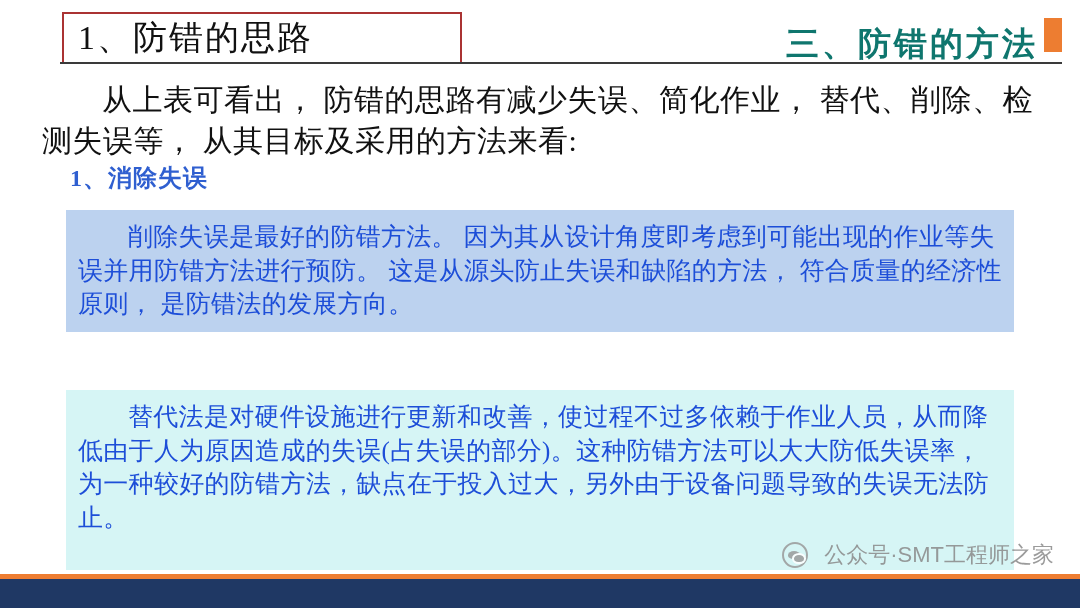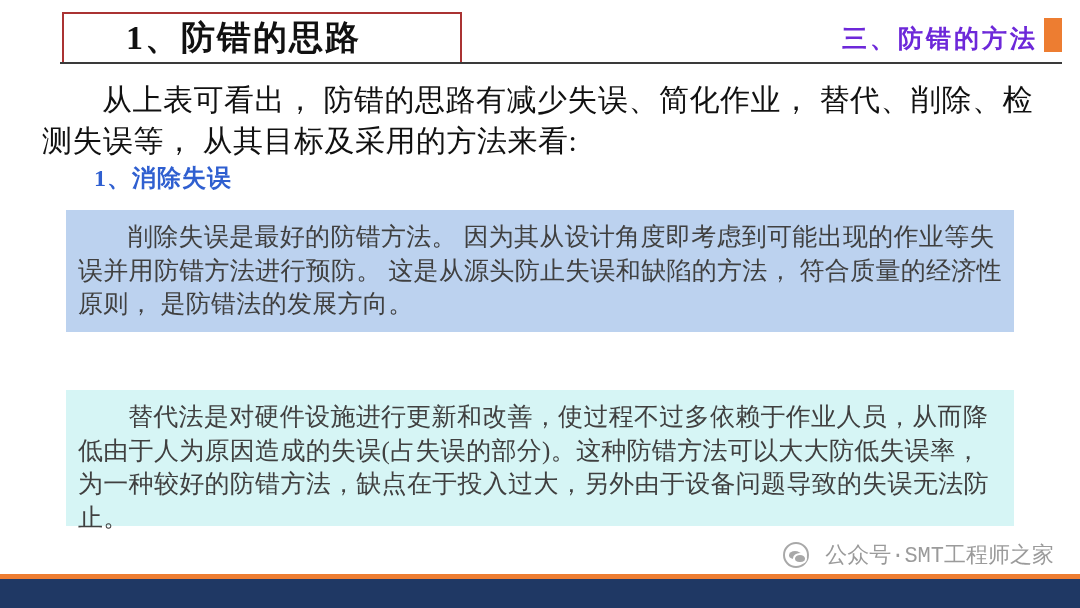--- a/index.html
+++ b/index.html
@@ -31,35 +31,34 @@
     width: 400px;
     height: 52px;
     border: 2px solid #a33;
     box-sizing: border-box;
     display: flex;
     align-items: center;
     padding-left: 14px;
   }
   .title-box .title-text {
     font-size: 34px;
-    font-weight: bold;
+    font-weight: normal;
     color: #111111;
     letter-spacing: 2px;
     line-height: 1;
     white-space: nowrap;
-    margin-left: 48px;
   }
 
   .section-label {
     position: absolute;
     right: 42px;
     top: 22px;
-    font-size: 25px;
+    font-size: 33px;
     font-weight: bold;
-    color: #6d28d9;
+    color: #0f766e;
     letter-spacing: 3px;
     white-space: nowrap;
   }
   .section-accent {
     position: absolute;
     right: 18px;
     top: 18px;
     width: 18px;
     height: 34px;
     background: #ED7D31;
@@ -85,47 +84,46 @@
     text-indent: 2em;
     letter-spacing: 0.5px;
   }
 
   .subhead {
     position: absolute;
     font-size: 24px;
     font-weight: bold;
     color: #2f5fd0;
     letter-spacing: 1px;
-    margin-left: 24px;
   }
   .subhead-1 { left: 70px; top: 162px; }
   .subhead-2 { left: 70px; top: 342px; }
 
   .para-box {
     position: absolute;
     box-sizing: border-box;
     font-size: 25px;
-    color: #404040;
+    color: #1d4ed8;
     line-height: 1.34;
     letter-spacing: 0.3px;
     text-indent: 2em;
     padding: 10px 12px 10px 12px;
   }
   .box-blue {
     left: 66px;
     top: 210px;
     width: 948px;
     height: 122px;
     background: #bcd2ef;
   }
   .box-cyan {
     left: 66px;
     top: 390px;
     width: 948px;
-    height: 136px;
+    height: 180px;
     background: #d6f5f5;
   }
 
   
   .footer-bar {
     position: absolute;
     left: 0;
     bottom: 0;
     width: 1080px;
     height: 34px;
@@ -141,21 +139,21 @@
   }
   .watermark {
     position: absolute;
     right: 26px;
     bottom: 38px;
     display: flex;
     align-items: center;
     gap: 16px;
     color: #8a8a8a;
     font-size: 22px;
-    font-family: Liberation Mono, monospace;
+    font-family: Liberation Sans, sans-serif;
     opacity: 0.85;
   }
   .wechat-icon {
     width: 26px;
     height: 26px;
     border-radius: 50%;
     border: 2px solid #9a9a9a;
     position: relative;
     box-sizing: border-box;
   }

